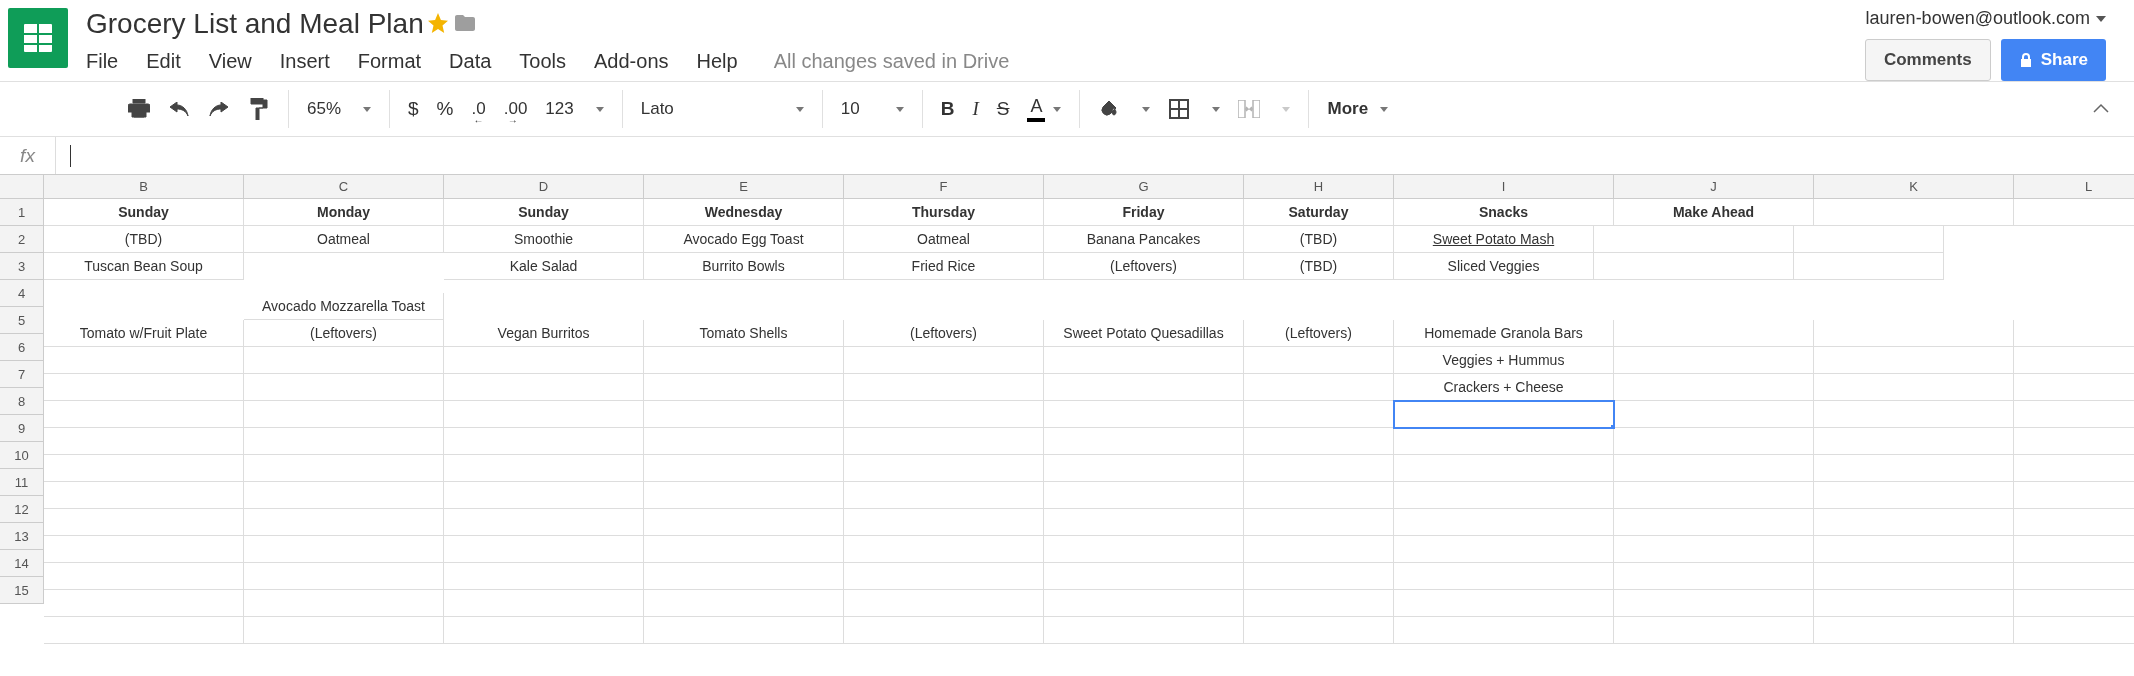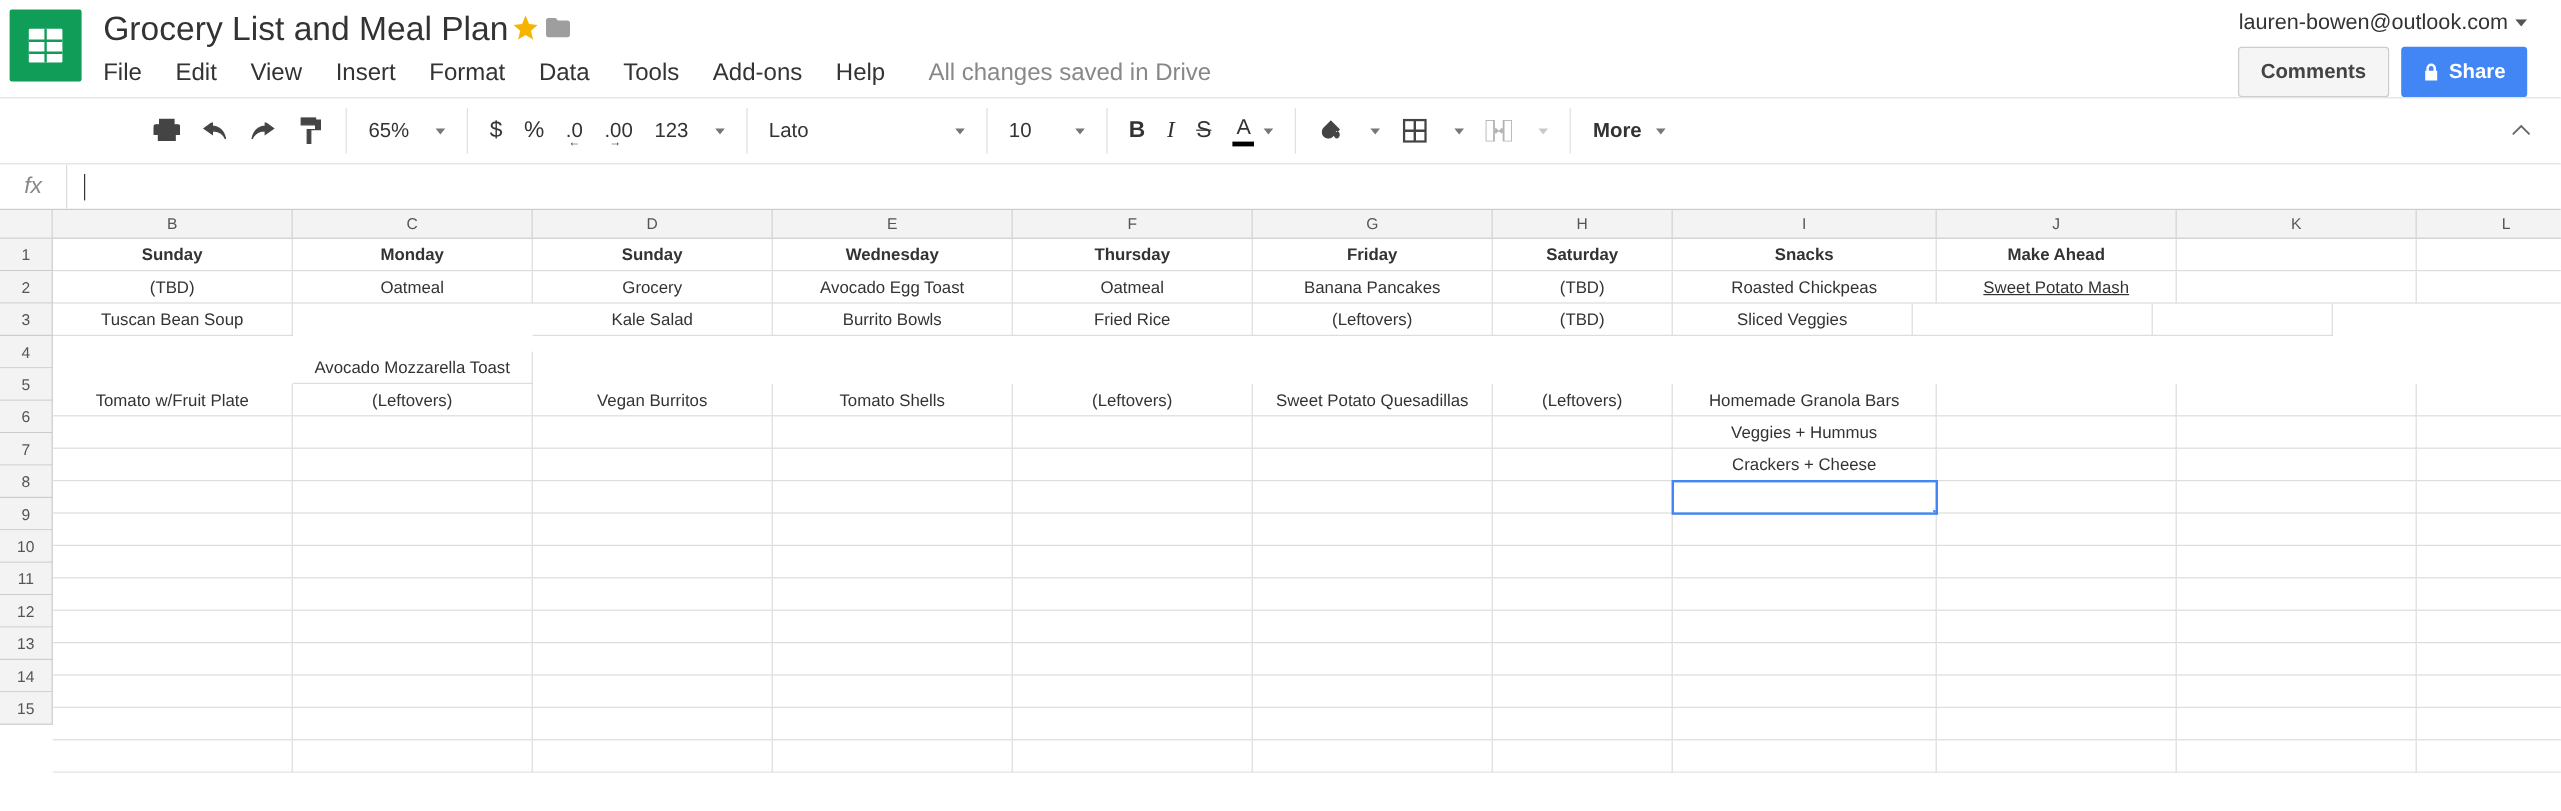--- a/index.html
+++ b/index.html
@@ -247,26 +247,25 @@
             <div class="cell header-cell" style="width: 200px;">Friday</div>
             <div class="cell header-cell" style="width: 150px;">Saturday</div>
             <div class="cell header-cell" style="width: 220px;">Snacks</div>
             <div class="cell header-cell" style="width: 200px;">Make Ahead</div>
             <div class="cell" style="width: 200px;"></div>
             <div class="cell" style="width: 150px;"></div>
           </div>
           <div class="grid-row">
             <div class="cell" style="width: 200px;">(TBD)</div>
             <div class="cell" style="width: 200px;">Oatmeal</div>
-            <div class="cell" style="width: 200px;">Grocery</div>
+            <div class="cell" style="width: 200px;">Smoothie</div>
             <div class="cell" style="width: 200px;">Avocado Egg Toast</div>
             <div class="cell" style="width: 200px;">Oatmeal</div>
             <div class="cell" style="width: 200px;">Banana Pancakes</div>
             <div class="cell" style="width: 150px;">(TBD)</div>
-            <div class="cell" style="width: 220px;">Roasted Chickpeas</div>
             <div class="cell" style="width: 200px; text-decoration: underline;">Sweet Potato Mash</div>
             <div class="cell" style="width: 200px;"></div>
             <div class="cell" style="width: 150px;"></div>
           </div>
           <div class="grid-row">
             <div class="cell" style="width: 200px;">Tuscan Bean Soup</div>
             <div class="cell" style="width: 200px; margin-top: 40px;">Avocado Mozzarella Toast</div>
             <div class="cell" style="width: 200px;">Kale Salad</div>
             <div class="cell" style="width: 200px;">Burrito Bowls</div>
             <div class="cell" style="width: 200px;">Fried Rice</div>

